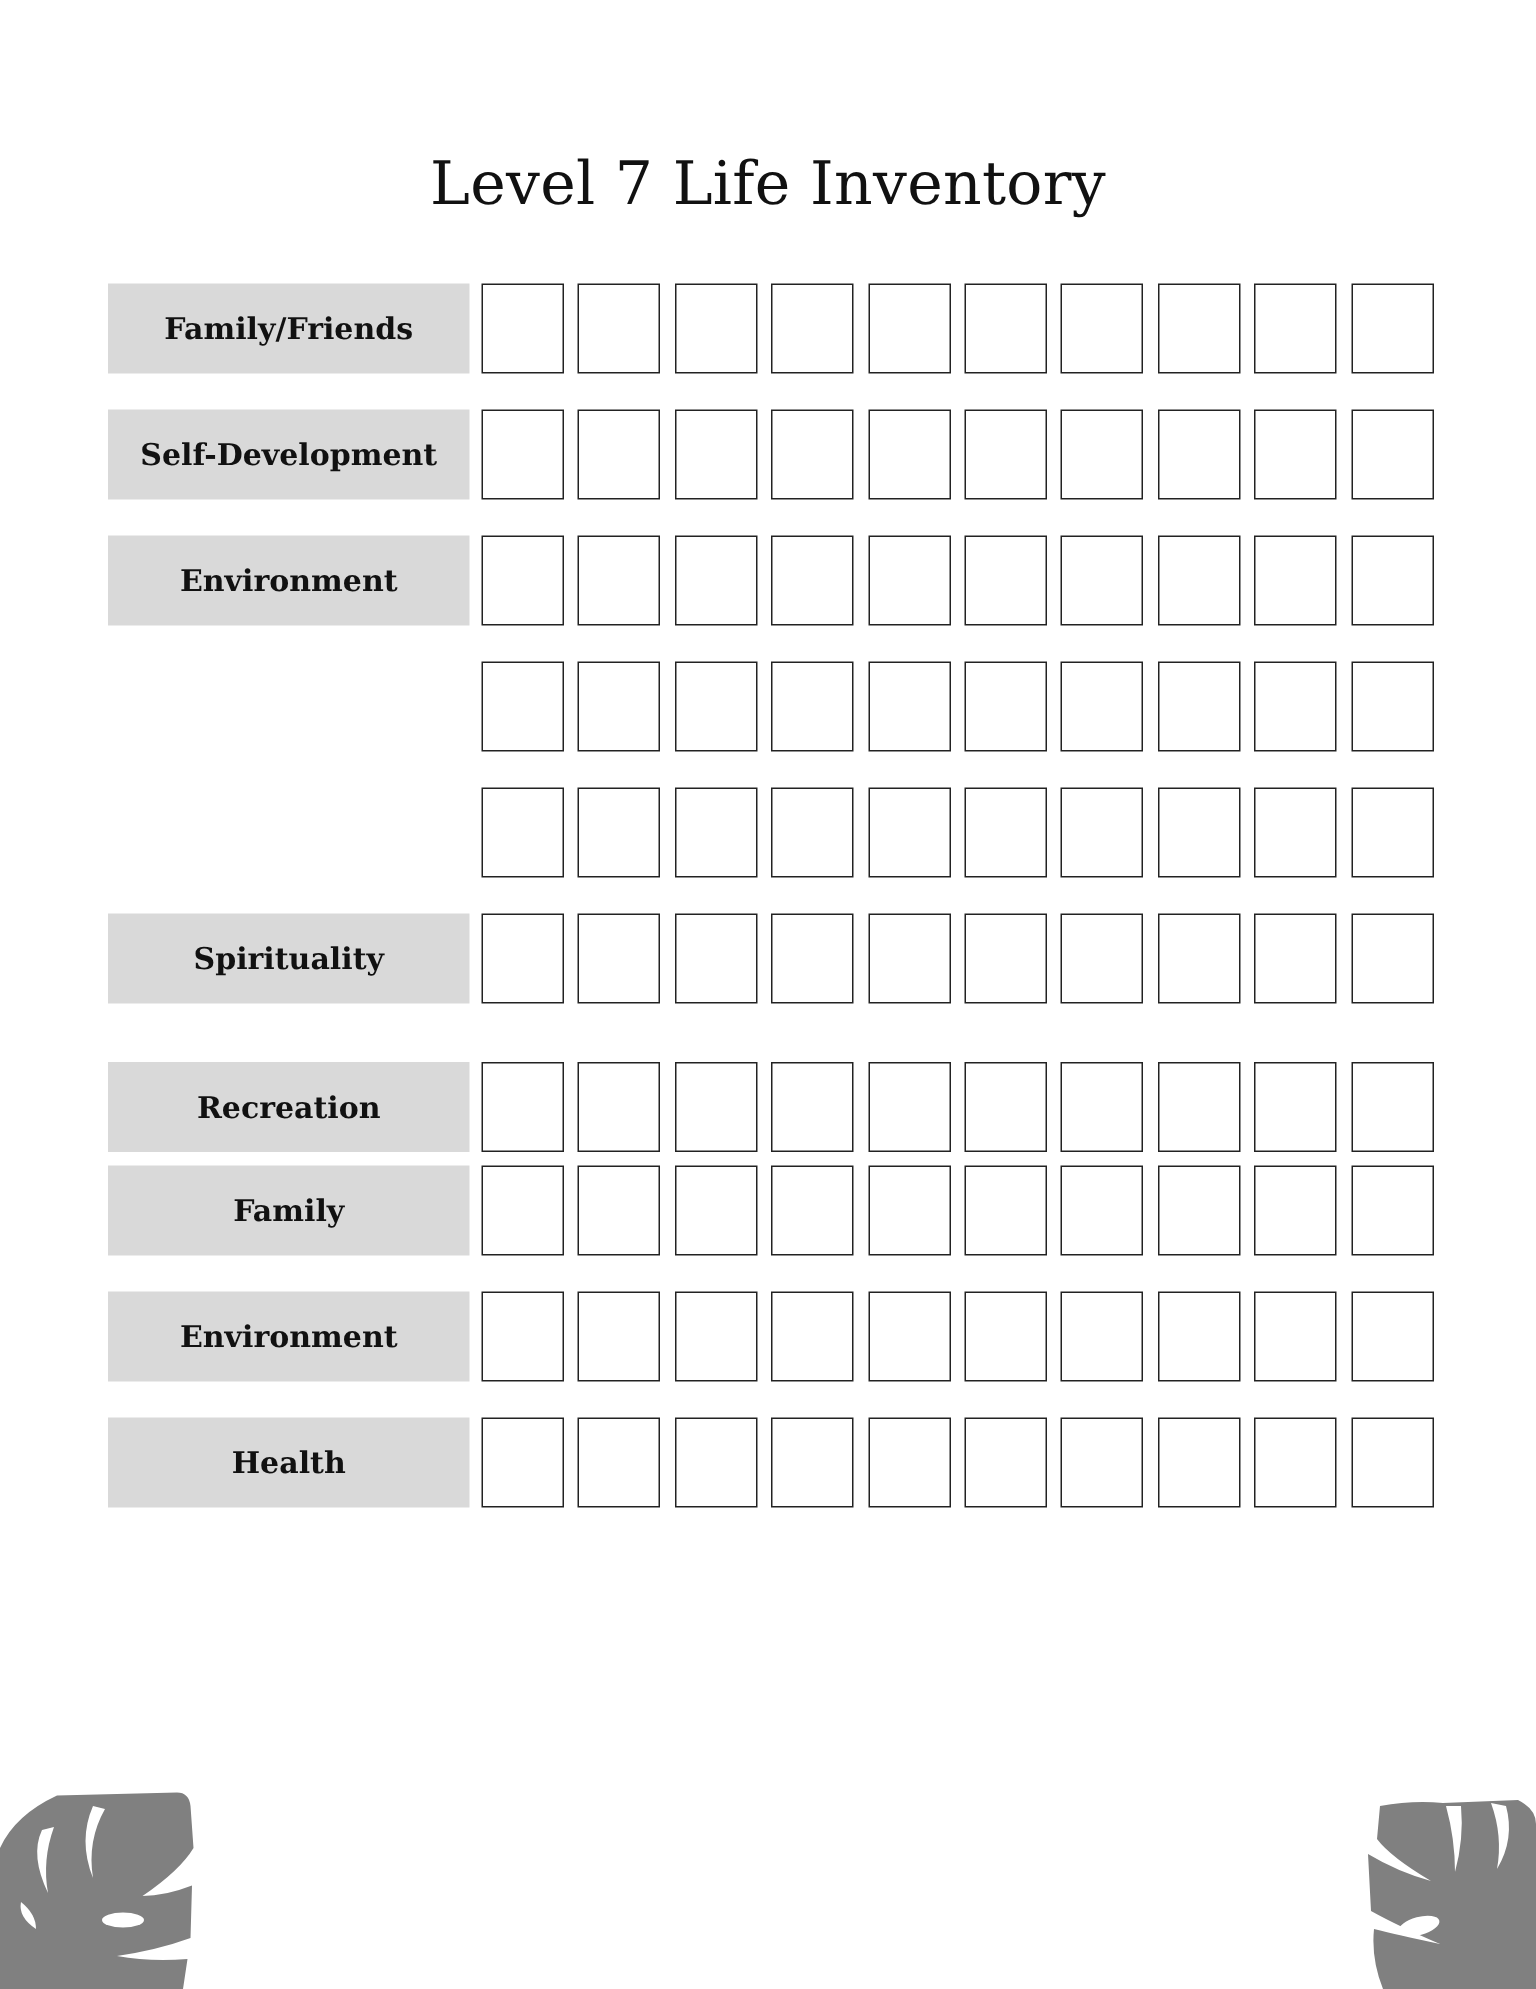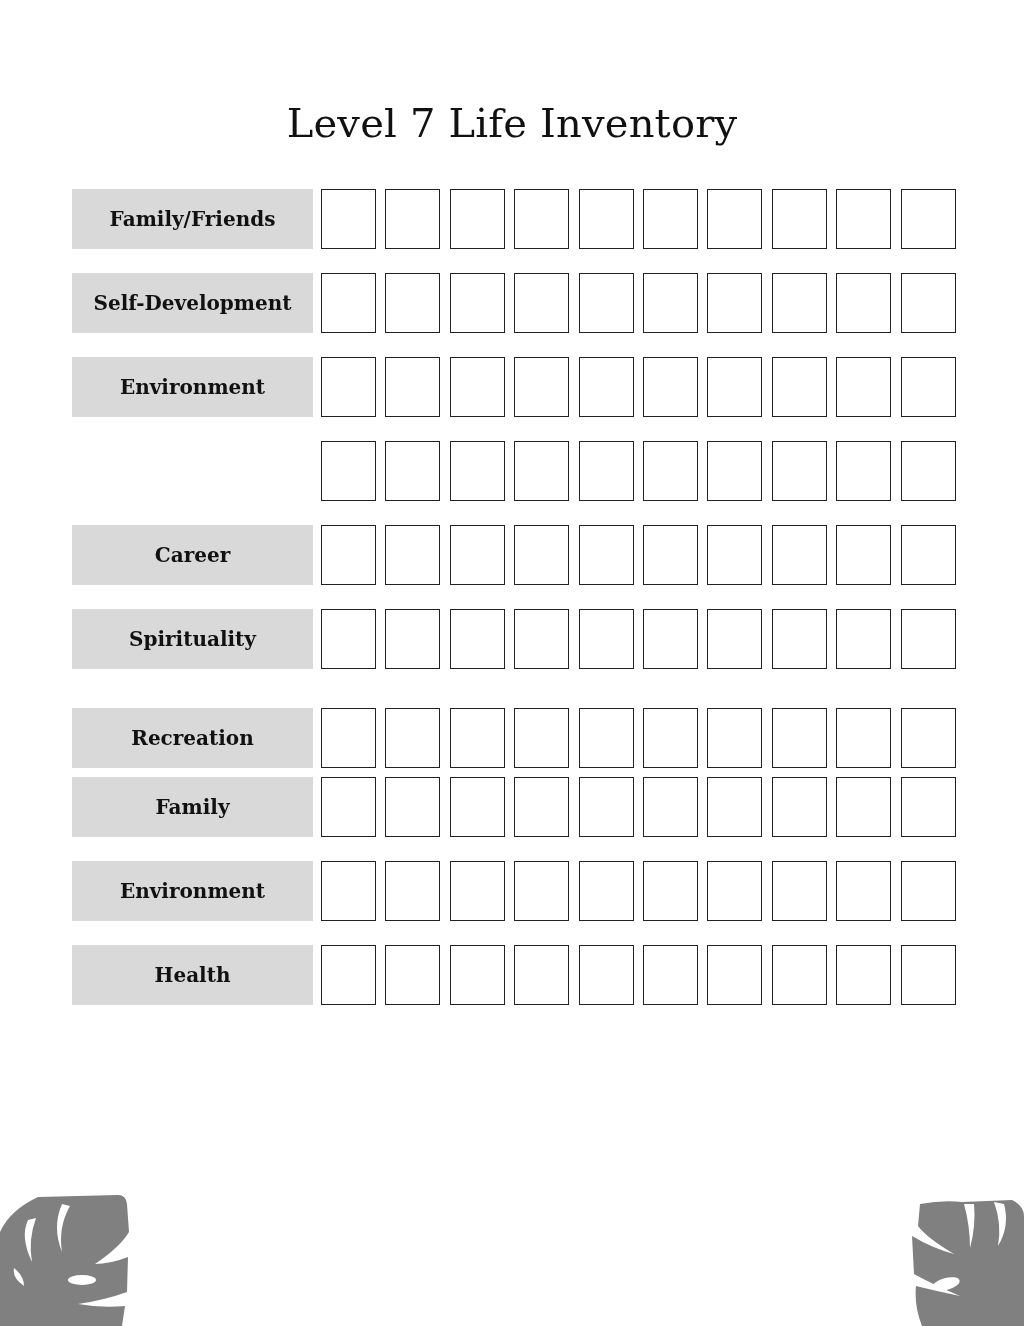--- a/index.html
+++ b/index.html
@@ -61,21 +61,20 @@
       <div class="box" style="left: 377.8px;"></div>
       <div class="box" style="left: 442.2px;"></div>
       <div class="box" style="left: 506.6px;"></div>
       <div class="box" style="left: 571px;"></div>
       <div class="box" style="left: 635.4px;"></div>
       <div class="box" style="left: 699.8px;"></div>
       <div class="box" style="left: 764.2px;"></div>
       <div class="box" style="left: 828.6px;"></div>
     </div>
     <div class="row" style="top: 525px;">
-      <div class="label">Career</div>
       <div class="box" style="left: 249px;"></div>
       <div class="box" style="left: 313.4px;"></div>
       <div class="box" style="left: 377.8px;"></div>
       <div class="box" style="left: 442.2px;"></div>
       <div class="box" style="left: 506.6px;"></div>
       <div class="box" style="left: 571px;"></div>
       <div class="box" style="left: 635.4px;"></div>
       <div class="box" style="left: 699.8px;"></div>
       <div class="box" style="left: 764.2px;"></div>
       <div class="box" style="left: 828.6px;"></div>

